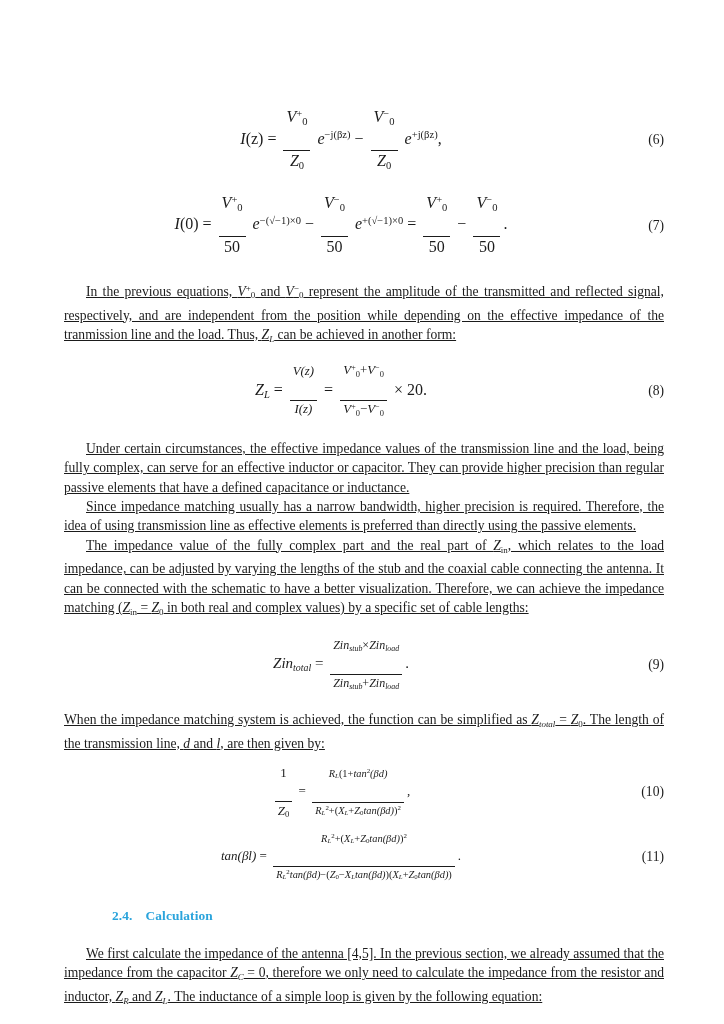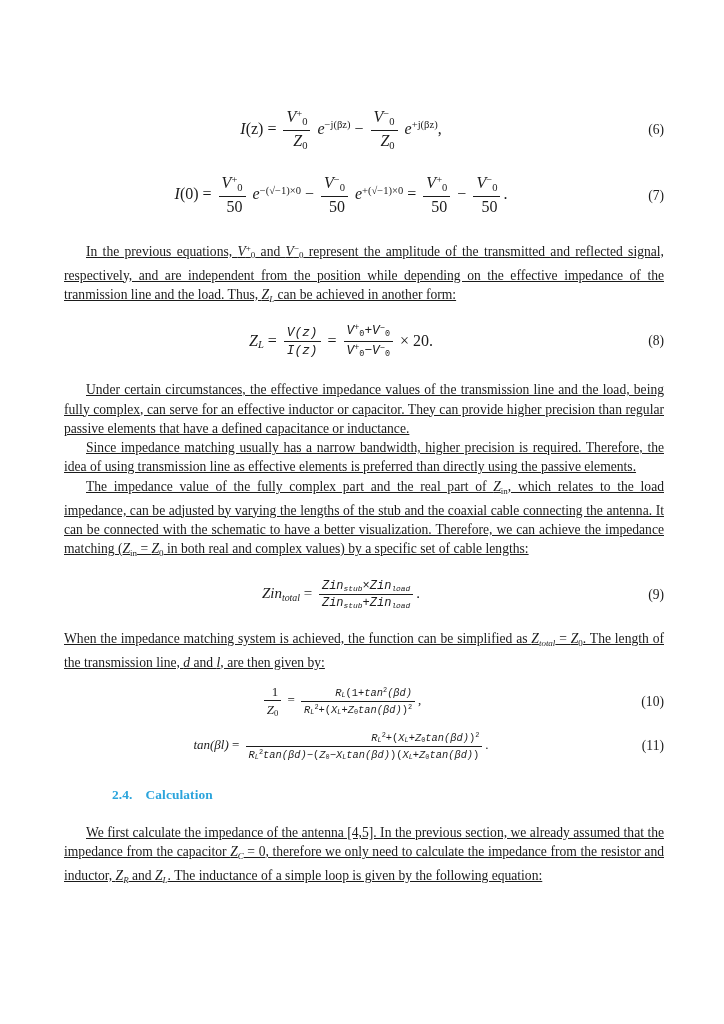--- a/index.html
+++ b/index.html
@@ -72,27 +72,28 @@
   .mi { font-style: italic; }
   .mn, .mo { font-style: normal; }
   .sub  { font-size: 0.66em; vertical-align: -0.28em; font-style: italic; }
   .subr { font-size: 0.66em; vertical-align: -0.28em; font-style: normal; }
   .sup  { font-size: 0.66em; vertical-align:  0.52em; font-style: normal; }
 
   .frac {
     display: inline-flex;
     flex-direction: column;
     vertical-align: middle;
-    text-align: right;
+    text-align: center;
     margin: 0 3px;
     line-height: 1.18;
+    gap: 20px;
   }
   .frac > .num { padding: 0 3px 1px 3px; }
   .frac > .den { padding: 1px 3px 0 3px; border-top: 1px solid #1b1b1b; }
-  .frac.small { font-size: 0.80em; font-family: Liberation Mono, monospace; }
+  .frac.small { font-size: 0.80em; }
 
   .eq6  { font-size: 16px; }
   .eq7  { font-size: 16px; }
   .eq8  { font-size: 16px; }
   .eq9  { font-size: 15px; }
   .eq10 { font-size: 13px; }
   .eq11 { font-size: 13px; }
 
   
   .sec-head {

